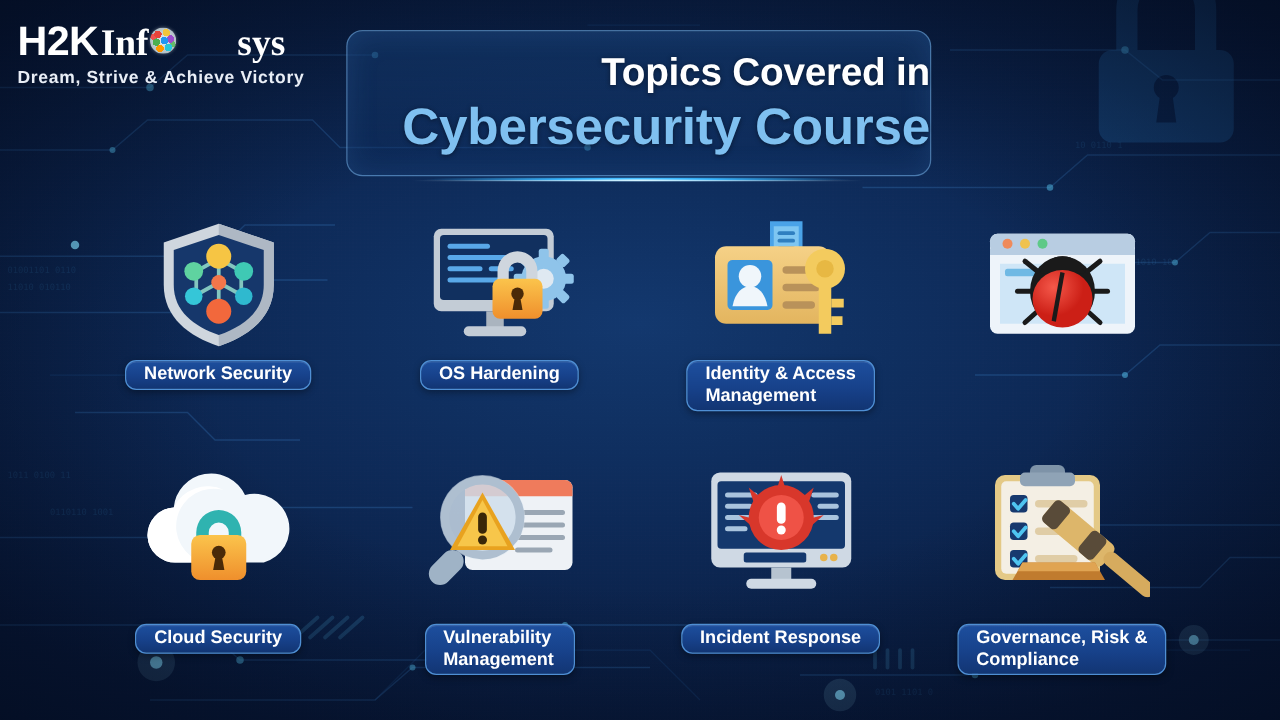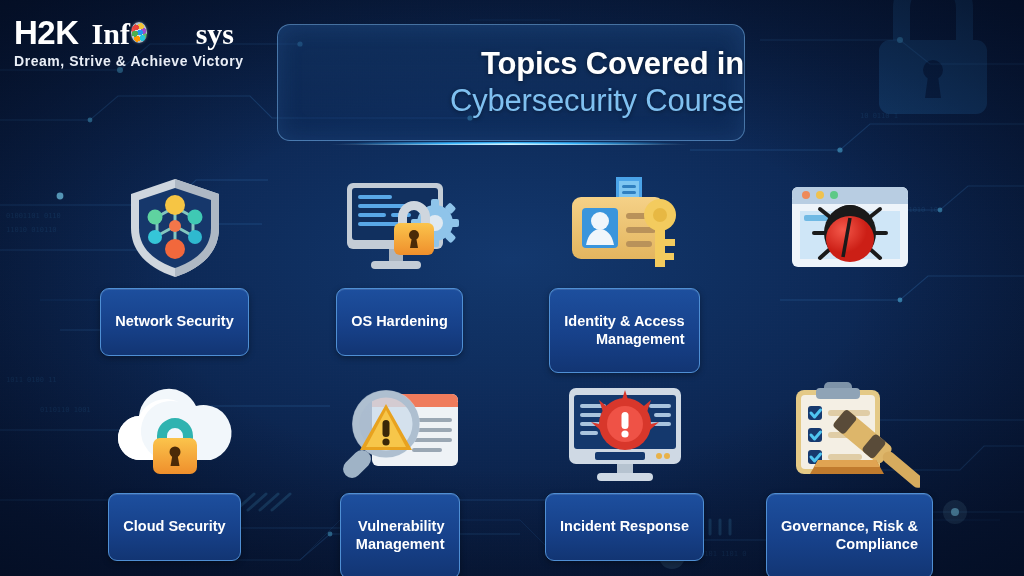--- a/index.html
+++ b/index.html
@@ -41,21 +41,21 @@
 
   
   .logo { position:absolute; left:14px; top:14px; width:220px; }
   .logo-row { display:flex; align-items:baseline; white-space:nowrap;text-align:center; }
   .logo-h2k {
     font-family:"Liberation Sans", sans-serif;
     font-weight:bold; font-size:33px; color:#ffffff; letter-spacing:-.5px;
   }
   .logo-inf {
     font-family:"Liberation Serif", serif;
-    font-weight:bold; font-size:30px; color:#ffffff; margin-left:13px;
+    font-weight:bold; font-size:30px; color:#ffffff; margin-left:2px;
   }
   .logo-globe {
     display:inline-block; width:21px; height:21px; border-radius:50%;
     margin:0 1px; position:relative; top:-1px;
     background:
       radial-gradient(circle 3px at 30% 26%, #e8443a 0 99%, transparent),
       radial-gradient(circle 3px at 62% 20%, #f3c53c 0 99%, transparent),
       radial-gradient(circle 3px at 24% 56%, #4caf50 0 99%, transparent),
       radial-gradient(circle 3px at 55% 50%, #2196f3 0 99%, transparent),
       radial-gradient(circle 3px at 78% 44%, #9c4dcc 0 99%, transparent),
@@ -83,42 +83,42 @@
     border-radius:13px;
     background:linear-gradient(180deg, rgba(22,62,116,.55) 0%, rgba(13,42,88,.42) 100%);
     display:flex; flex-direction:column; align-items:flex-end; justify-content:center;
     box-shadow:inset 0 0 24px rgba(70,140,215,.18);
   }
   .title-l1 {
     font-size:31px; font-weight:bold; color:#ffffff; line-height:1.18;
     letter-spacing:-.2px; text-shadow:0 1px 4px rgba(0,0,0,.45);
   }
   .title-l2 {
-    font-size:31px; font-weight:normal; color:#7fc0f0; line-height:1.18;
+    font-size:41px; font-weight:bold; color:#7fc0f0; line-height:1.18;
     letter-spacing:-.2px; text-shadow:0 1px 4px rgba(0,0,0,.45);
   }
 
   
   .grid {
     position:absolute; left:62px; top:168px; width:900px; height:390px;
     display:grid; grid-template-columns:repeat(4,1fr); grid-template-rows:1fr 1fr;
   }
   .cell { position:relative; display:flex; flex-direction:column; align-items:center; }
   .icon-wrap { height:118px; display:flex; align-items:center; justify-content:center; }
   .pill {
     background:linear-gradient(180deg,#1d4f9e 0%,#17418a 55%,#123573 100%);
     border:1px solid #4f8fd4;
     border-radius:9px;
     color:#ffffff; font-size:14.5px; font-weight:bold;
-    padding:24px 14px; text-align:right; line-height:1.22;
+    padding:2px 14px; text-align:left; line-height:1.22;
     box-shadow:0 2px 6px rgba(0,0,0,.35), inset 0 1px 0 rgba(255,255,255,.12);
     white-space:pre-line; min-width:120px;
   }
   .r1 .pill { margin-top:2px; }
-  .r2 .pill { margin-top:2px; }
+  .r2 .pill { margin-top:18px; }
 </style>
 </head>
 <body>
 
 <div class="bg">
   <div class="bg-base"></div>
 
   <svg class="circuit" width="1024" height="576" viewBox="0 0 1024 576">
     <g stroke="#3c7fc4" stroke-opacity="0.30" fill="none" stroke-width="1.1">
       <path d="M-10 70 H120 L150 44 H300"></path>

